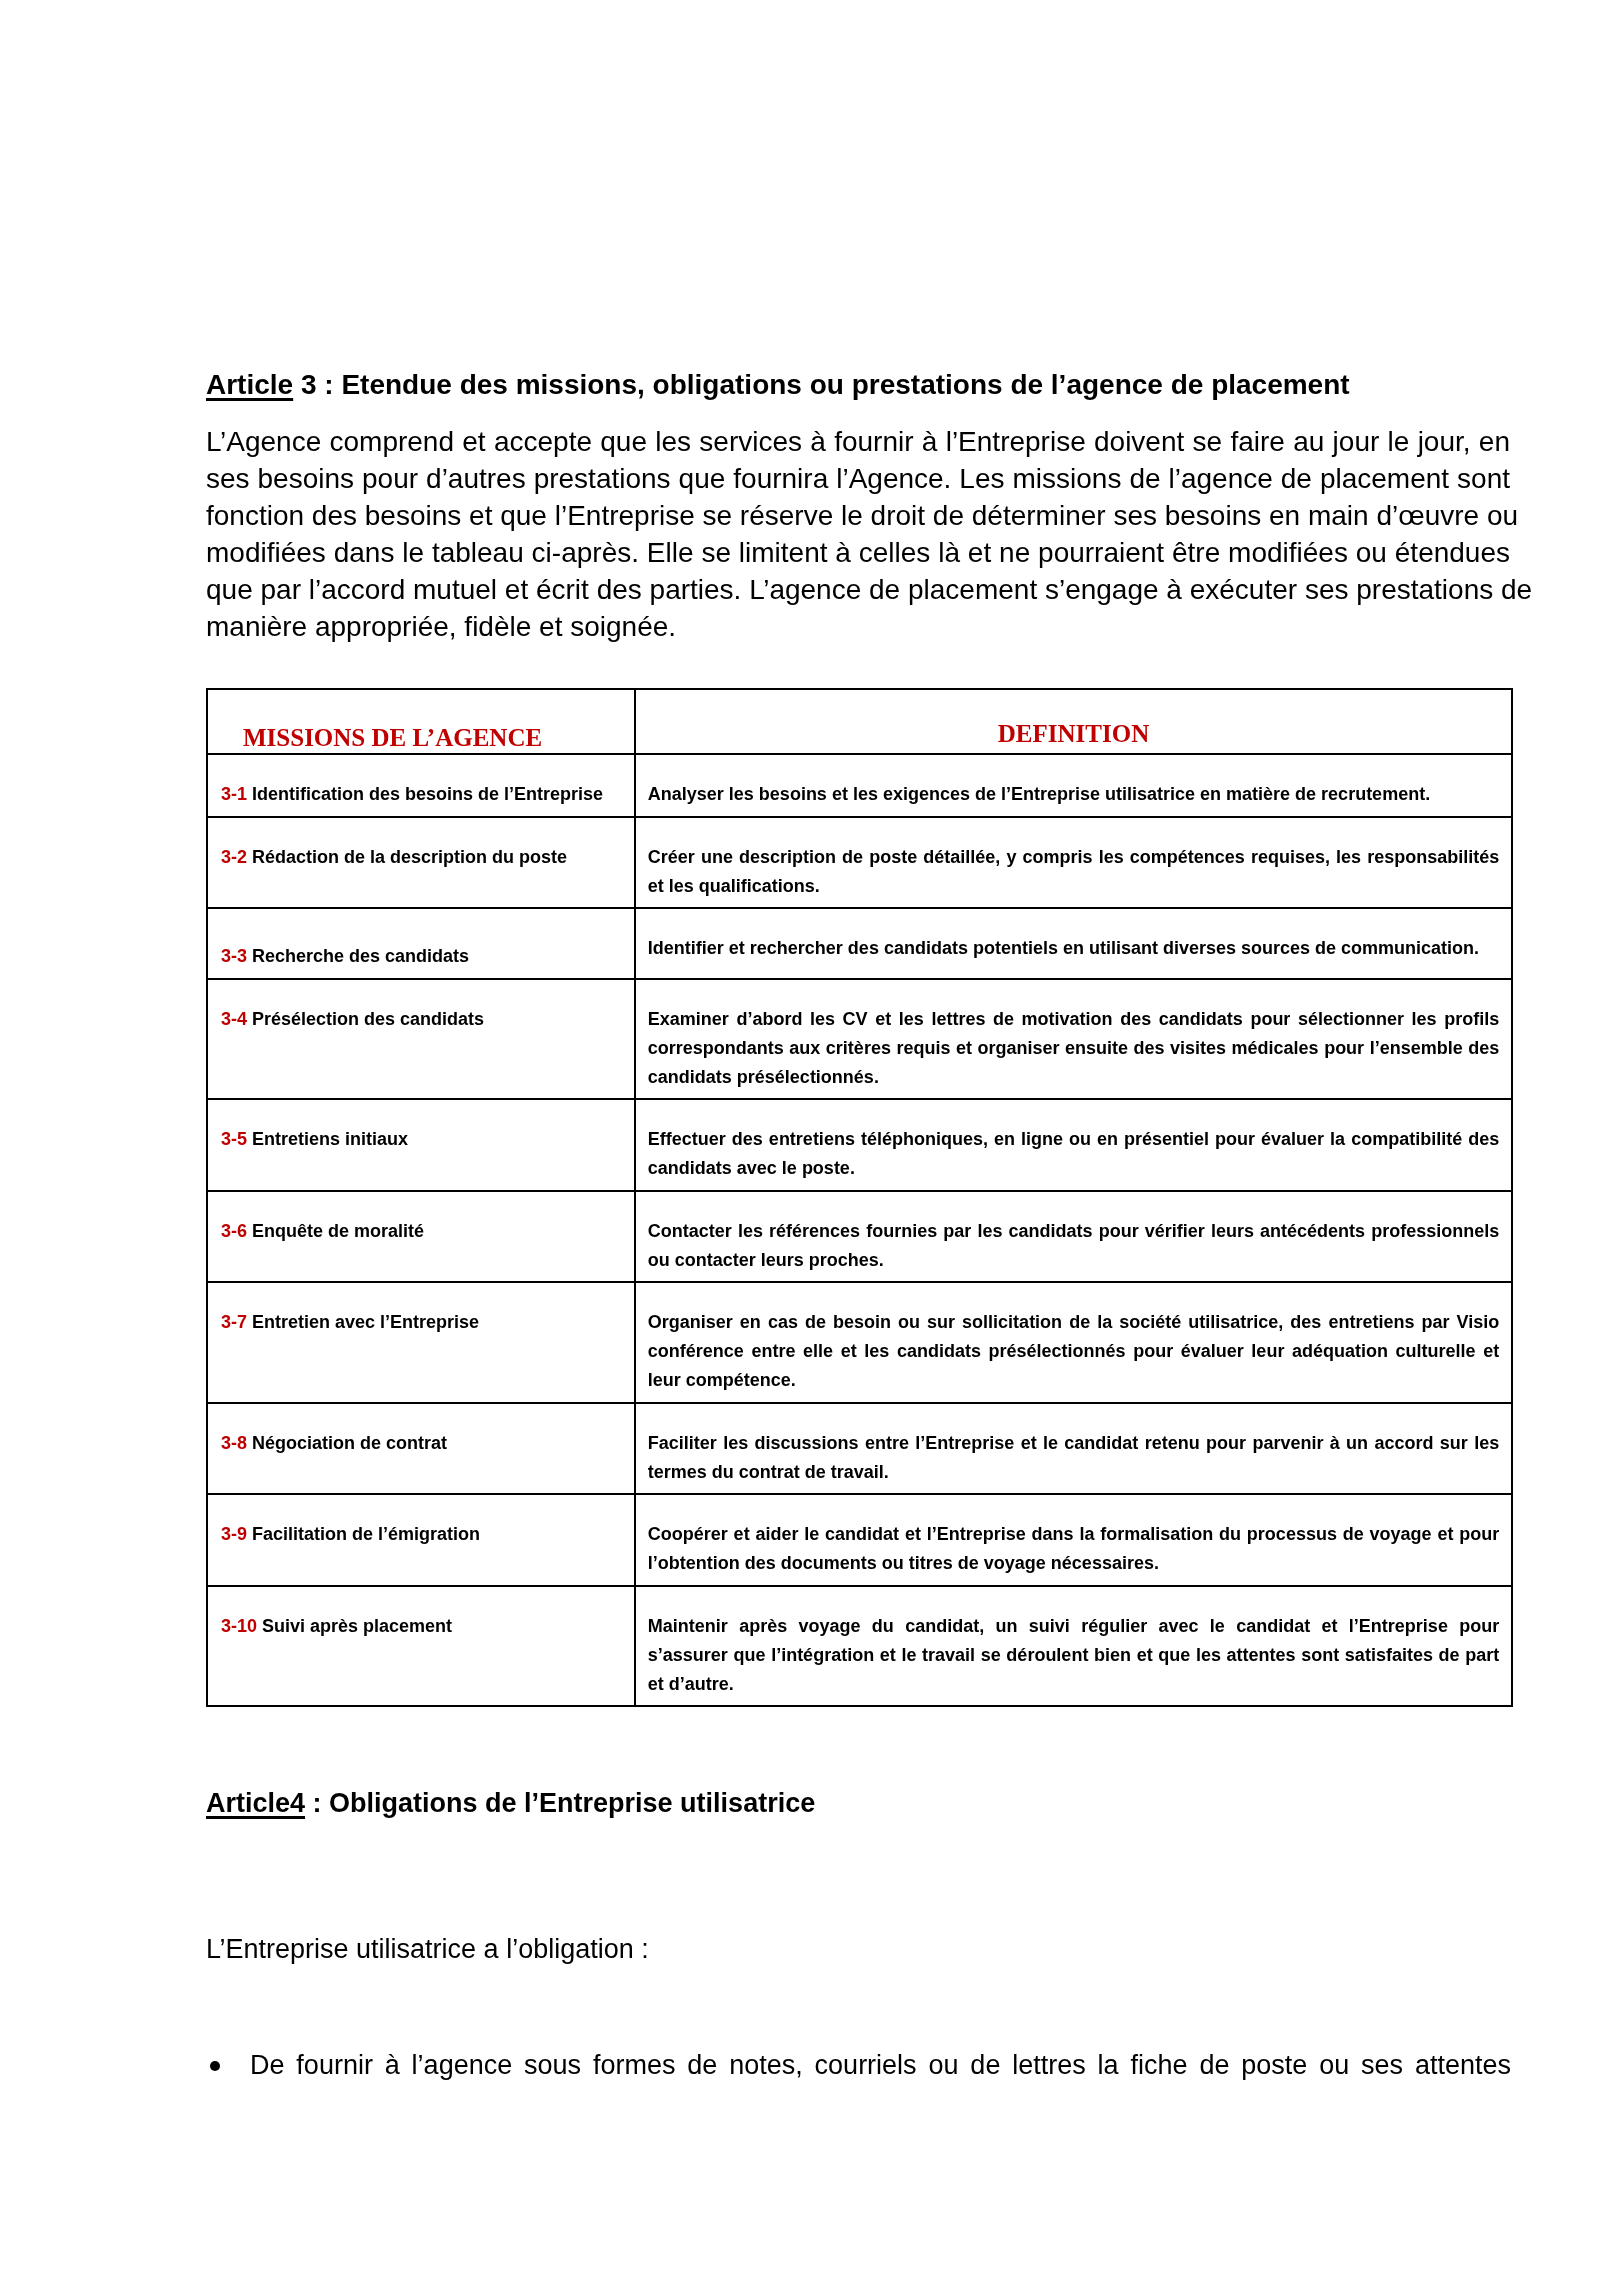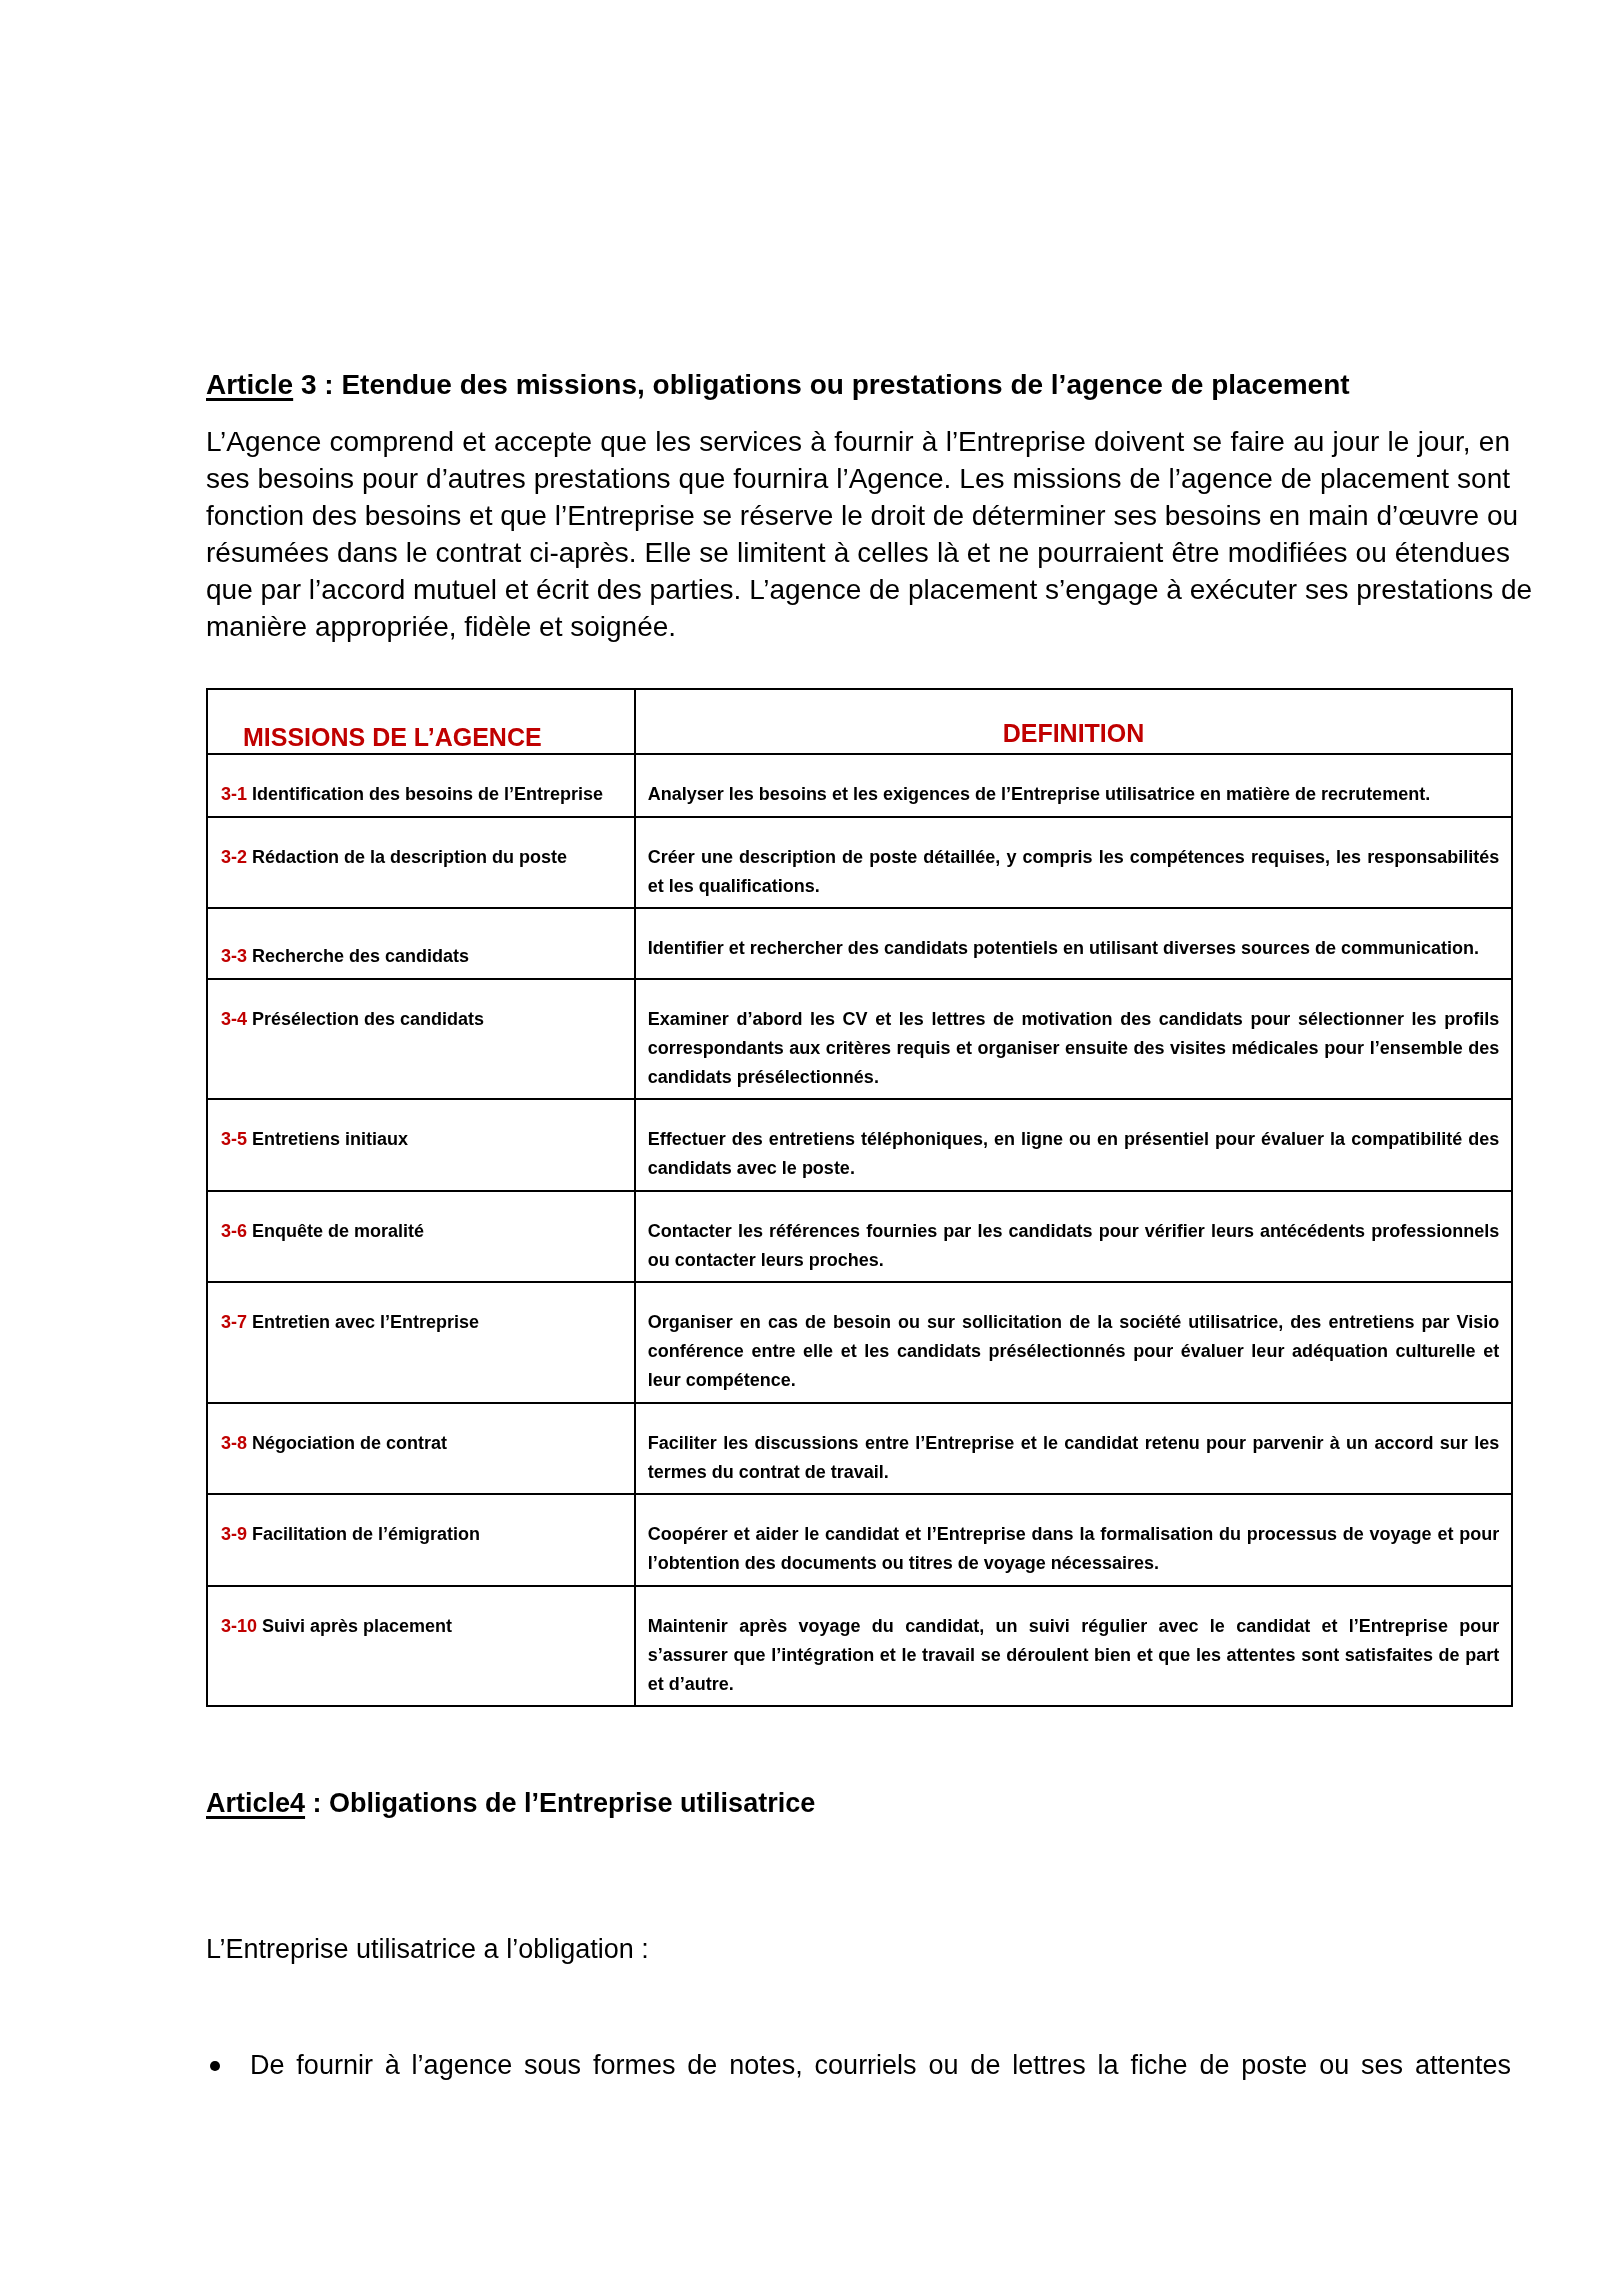--- a/index.html
+++ b/index.html
@@ -28,21 +28,21 @@
     position: absolute; left: 0; top: 688px; width: 1305px;
     border-collapse: collapse; table-layout: fixed;
   }
   table.missions col.c1 { width: 428px; }
   table.missions col.c2 { width: 877px; }
   table.missions td, table.missions th {
     border: 2px solid #000; vertical-align: top; padding: 0;
     font-size: 18px; line-height: 29px; font-weight: bold;
   }
   table.missions th { height: 63px; color: #c00000; font-size: 25px; }
-  table.missions th .hd { display: block; padding-top: 31px; }
+  table.missions th .hd { display: block; padding-top: 31px; font-family: Liberation Serif, serif; }
   table.missions th.h1 .hd { padding-left: 35px; text-align: left; padding-top: 33px; }
   table.missions th.h2 .hd { text-align: center; padding-top: 29px; }
   table.missions td .cell { display: block; padding: 25px 13px 6.5px 13px; }
   table.missions td.def .cell { padding: 25px 11.8px 6.5px 11.8px; text-align: justify; }
   table.missions td.mid { vertical-align: middle; }
   table.missions td.mid .cell { padding-top: 33px; }
   .num { color: #c00000; }
 
   .intro4 { position: absolute; left: 0; top: 1933px; font-size: 27px; line-height: 33px; white-space: nowrap; }
   .bullet-item { position: absolute; left: 0; top: 2049px; width: 1305px; font-size: 27px; line-height: 33px; }
@@ -55,21 +55,21 @@
 <div class="page">
 
   <div class="article-heading" id="art3">
     <span class="kw">Article</span><span> 3 : Etendue des missions, obligations ou prestations de l’agence de placement</span>
   </div>
 
   <div class="para">
     <span class="line"> L’Agence comprend et accepte que les services à fournir à l’Entreprise doivent se faire au jour le jour, en</span>
     <span class="line">ses besoins pour d’autres prestations que fournira l’Agence. Les missions de l’agence de placement sont</span>
     <span class="line">fonction des besoins et que l’Entreprise se réserve le droit de déterminer ses besoins en main d’œuvre ou</span>
-    <span class="line">résumées dans le contrat ci-après. Elle se limitent à celles là et ne pourraient être modifiées ou étendues</span>
+    <span class="line">modifiées dans le tableau ci-après. Elle se limitent à celles là et ne pourraient être modifiées ou étendues</span>
     <span class="line">que par l’accord mutuel et écrit des parties. L’agence de placement s’engage à exécuter ses prestations de</span>
     <span class="line last">manière appropriée, fidèle et soignée.</span>
   </div>
 
   <table class="missions">
     <colgroup>
         <col class="c1">
         <col class="c2">
       </colgroup>
     <thead>

